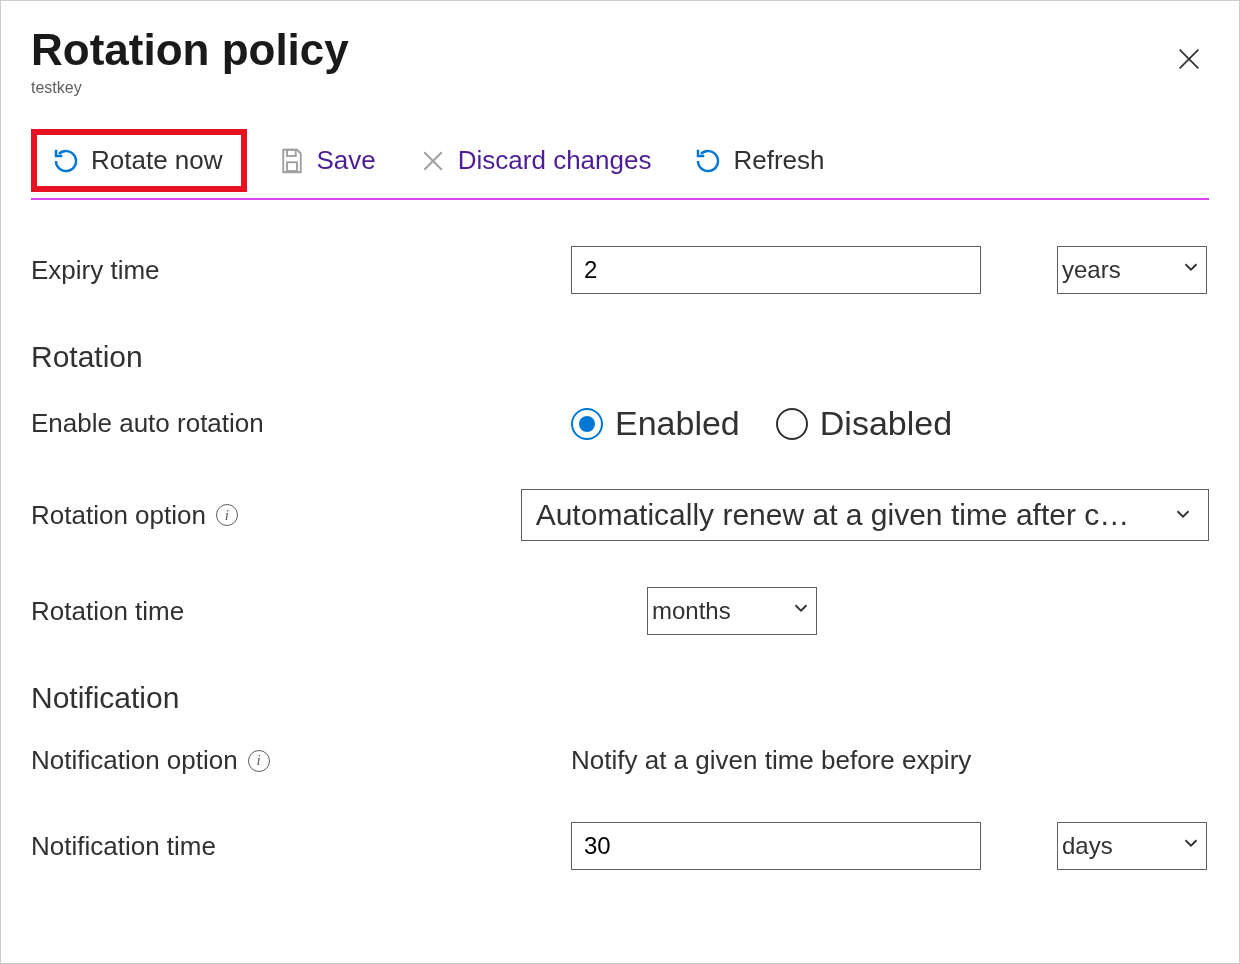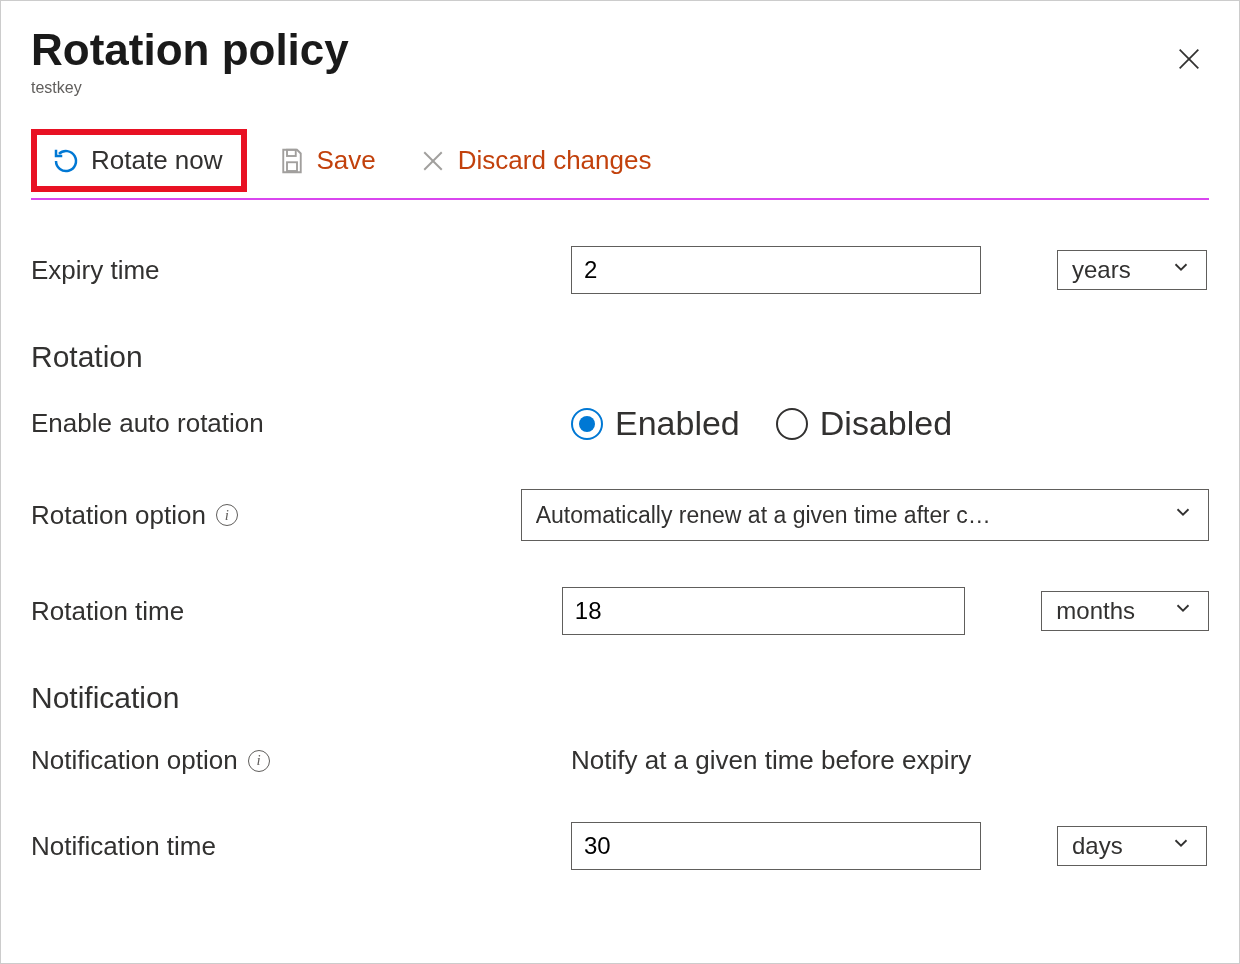--- a/index.html
+++ b/index.html
@@ -43,21 +43,21 @@
   }
   .tb-btn {
     display: inline-flex;
     align-items: center;
     gap: 10px;
     padding: 8px 12px;
     font-size: 26px;
     cursor: pointer;
     color: #323130;
   }
-  .tb-btn.disabled { color: #c2410c; cursor: default; }
+  .tb-btn.disabled { color: #4c1d95; cursor: default; }
   .tb-btn svg { width: 30px; height: 30px; }
   .highlight-box {
     border: 6px solid #e81123;
     padding: 2px 6px 2px 2px;
   }
   .form-section { margin-top: 46px; }
   .form-row {
     display: flex;
     align-items: center;
     margin-bottom: 46px;
@@ -73,27 +73,27 @@
   .textbox {
     width: 410px;
     height: 48px;
     border: 1px solid #605e5c;
     padding: 6px 12px;
     font-size: 24px;
     font-family: inherit;
   }
   .unit-select {
     width: 150px;
-    height: 40px;
+    height: 48px;
     border: 1px solid #605e5c;
     margin-left: 76px;
     display: inline-flex;
     align-items: center;
     justify-content: space-between;
-    padding: 0 14px;
+    padding: 0 4px;
     font-size: 24px;
     cursor: pointer;
   }
   .section-heading {
     font-size: 30px;
     font-weight: 400;
     color: #323130;
     margin-top: 30px;
     margin-bottom: 30px;
   }
@@ -119,21 +119,21 @@
   }
   .radio-item { display:flex; align-items:center; gap:12px; cursor:pointer; }
   .wide-select {
     width: 756px;
     height: 52px;
     border: 1px solid #605e5c;
     display: inline-flex;
     align-items: center;
     justify-content: space-between;
     padding: 0 14px;
-    font-size: 23px;
+    font-size: 30px;
     cursor: pointer;
     white-space: nowrap;
     overflow: hidden;
   }
   .wide-select span:first-child {
     overflow: hidden;
     text-overflow: ellipsis;
   }
   .info-icon {
     width: 22px; height: 22px;
@@ -182,20 +182,27 @@
         <rect x="8" y="13" width="8" height="7"></rect>
       </svg>
     <span>Save</span>
   </span>
   <span class="tb-btn disabled">
     <svg viewBox="0 0 24 24" fill="none" stroke="#a19f9d" stroke-width="1.5">
         <line x1="5" y1="5" x2="19" y2="19"></line>
         <line x1="19" y1="5" x2="5" y2="19"></line>
       </svg>
     <span>Discard changes</span>
+  </span>
+  <span class="tb-btn">
+    <svg viewBox="0 0 24 24" fill="none" stroke="#0078d4" stroke-width="2">
+        <path d="M4 12a8 8 0 1 0 2.4-5.7"></path>
+        <polyline points="4 3 4 8 9 8"></polyline>
+      </svg>
+    <span>Refresh</span>
   </span>
 </div>
 
 <div class="form-section">
   <div class="form-row">
     <div class="form-label">Expiry time</div>
     <input class="textbox" value="2" style="">
     <div class="unit-select">
       <span>years</span>
       <span class="chev"><svg viewBox="0 0 24 24" fill="none" stroke="#323130" stroke-width="2">
@@ -231,21 +238,20 @@
   <div class="wide-select">
     <span>Automatically renew at a given time after c…</span>
     <span class="chev"><svg viewBox="0 0 24 24" fill="none" stroke="#323130" stroke-width="2">
           <polyline points="6 9 12 15 18 9"></polyline>
         </svg></span>
   </div>
 </div>
 
 <div class="form-row">
   <div class="form-label">Rotation time</div>
-  <input class="textbox" value="18" style="">
   <div class="unit-select" style="width:170px;">
     <span>months</span>
     <span class="chev"><svg viewBox="0 0 24 24" fill="none" stroke="#323130" stroke-width="2">
           <polyline points="6 9 12 15 18 9"></polyline>
         </svg></span>
   </div>
 </div>
 
 <div class="section-heading">Notification</div>
 

